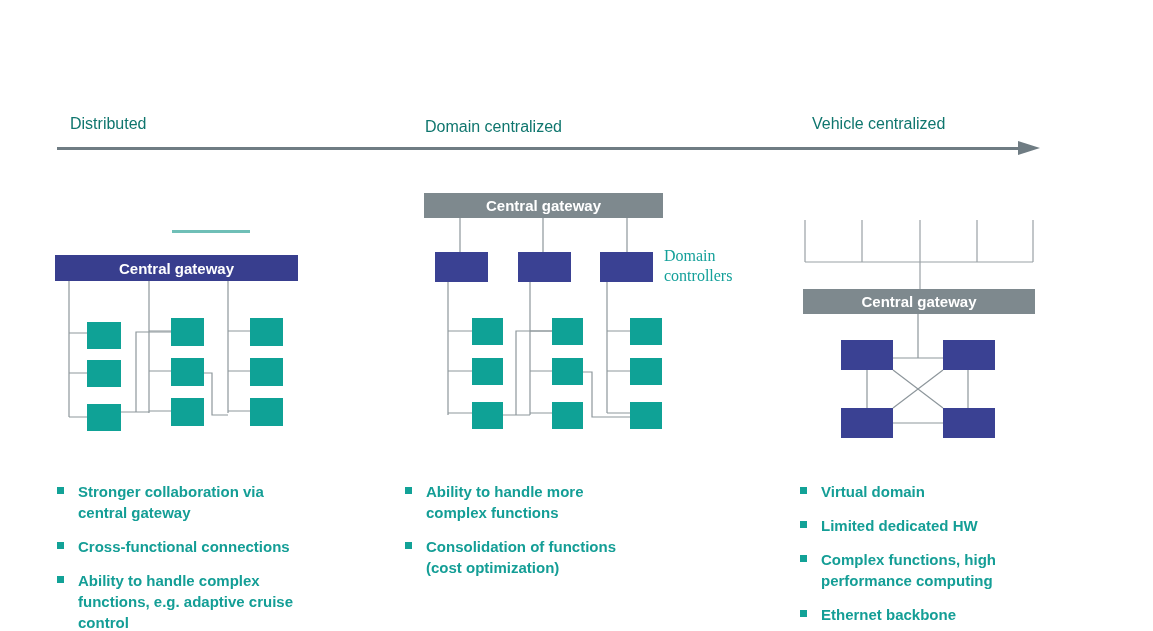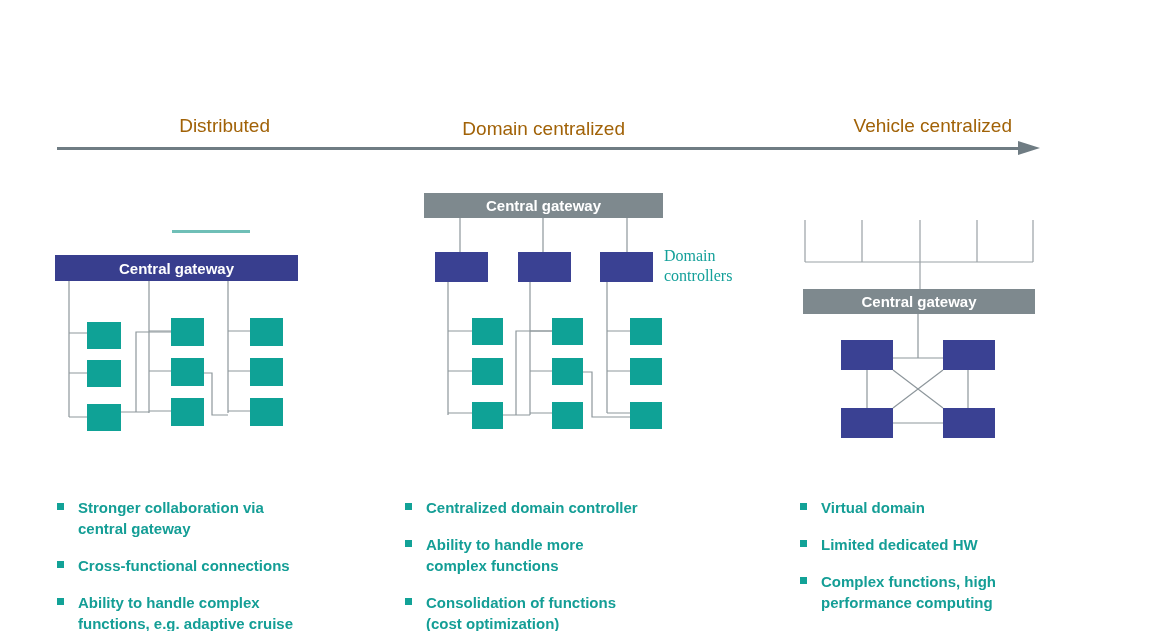--- a/index.html
+++ b/index.html
@@ -5,21 +5,21 @@
   html,body{margin:0;padding:0;background:#ffffff;}
   .canvas{
     position:relative;width:1153px;height:631px;background:#ffffff;
     font-family:"Liberation Sans","DejaVu Sans",sans-serif;overflow:hidden;
   }
   .title{
     position:absolute;top:17px;left:0;width:100%;text-align:center;
     font-size:24px;font-weight:700;letter-spacing:0.4px;color:#14A2A0;margin:0;
   }
   .stage-label{
-    position:absolute;font-size:19px;color:#a16207;text-align:right;width:200px;
+    position:absolute;font-size:16px;color:#0f766e;text-align:left;width:200px;
   }
   .arrow-line{position:absolute;left:57px;top:147px;width:963px;height:3px;background:#6F7C83;}
   .arrow-head{
     position:absolute;left:1018px;top:141px;width:0;height:0;
     border-left:22px solid #6F7C83;border-top:7px solid transparent;border-bottom:7px solid transparent;
   }
   .connectors{position:absolute;left:0;top:0;pointer-events:none;}
   .bar{
     position:absolute;color:#ffffff;font-size:15px;font-weight:600;
     display:flex;align-items:center;justify-content:center;white-space:nowrap;
@@ -27,21 +27,21 @@
   .bar.indigo{background:#383E8E;}
   .bar.gray{background:#7E898E;}
   .box-teal{position:absolute;background:#0FA296;}
   .box-blue{position:absolute;background:#3A4193;}
   .teal-strip{position:absolute;left:172px;top:230px;width:78px;height:3px;background:#6FBFB7;}
   .dc-label{
     position:absolute;left:664px;top:246px;width:105px;
     font-size:16px;line-height:20px;color:#14A09A;font-family:Liberation Serif, serif;
   }
   .bullets{position:absolute;list-style:none;margin:0;padding:0;}
-  .bullets li{display:flex;align-items:flex-start;margin:16px 0 13px 0;}
+  .bullets li{display:flex;align-items:flex-start;margin:0 0 13px 0;}
   .sq{flex:0 0 auto;width:7px;height:7px;background:#12A297;margin:6px 14px 0 0;}
   .bt{
     font-size:15px;line-height:21px;font-weight:600;color:#149E96;white-space:pre-line;
   }
 </style>
 </head>
 <body>
 
 <div class="canvas">
 
@@ -139,24 +139,20 @@
         <span class="sq"></span>
         <span class="bt">Ability to handle complex
 functions, e.g. adaptive cruise
 control</span>
       </li>
   </ul>
 
   <ul class="bullets" style="left:405px;top:481px;width:250px">
     <li>
         <span class="sq"></span>
-        <span class="bt">Centralized domain controller</span>
-      </li>
-    <li>
-        <span class="sq"></span>
         <span class="bt">Ability to handle more
 complex functions</span>
       </li>
     <li>
         <span class="sq"></span>
         <span class="bt">Consolidation of functions
 (cost optimization)</span>
       </li>
   </ul>
 

